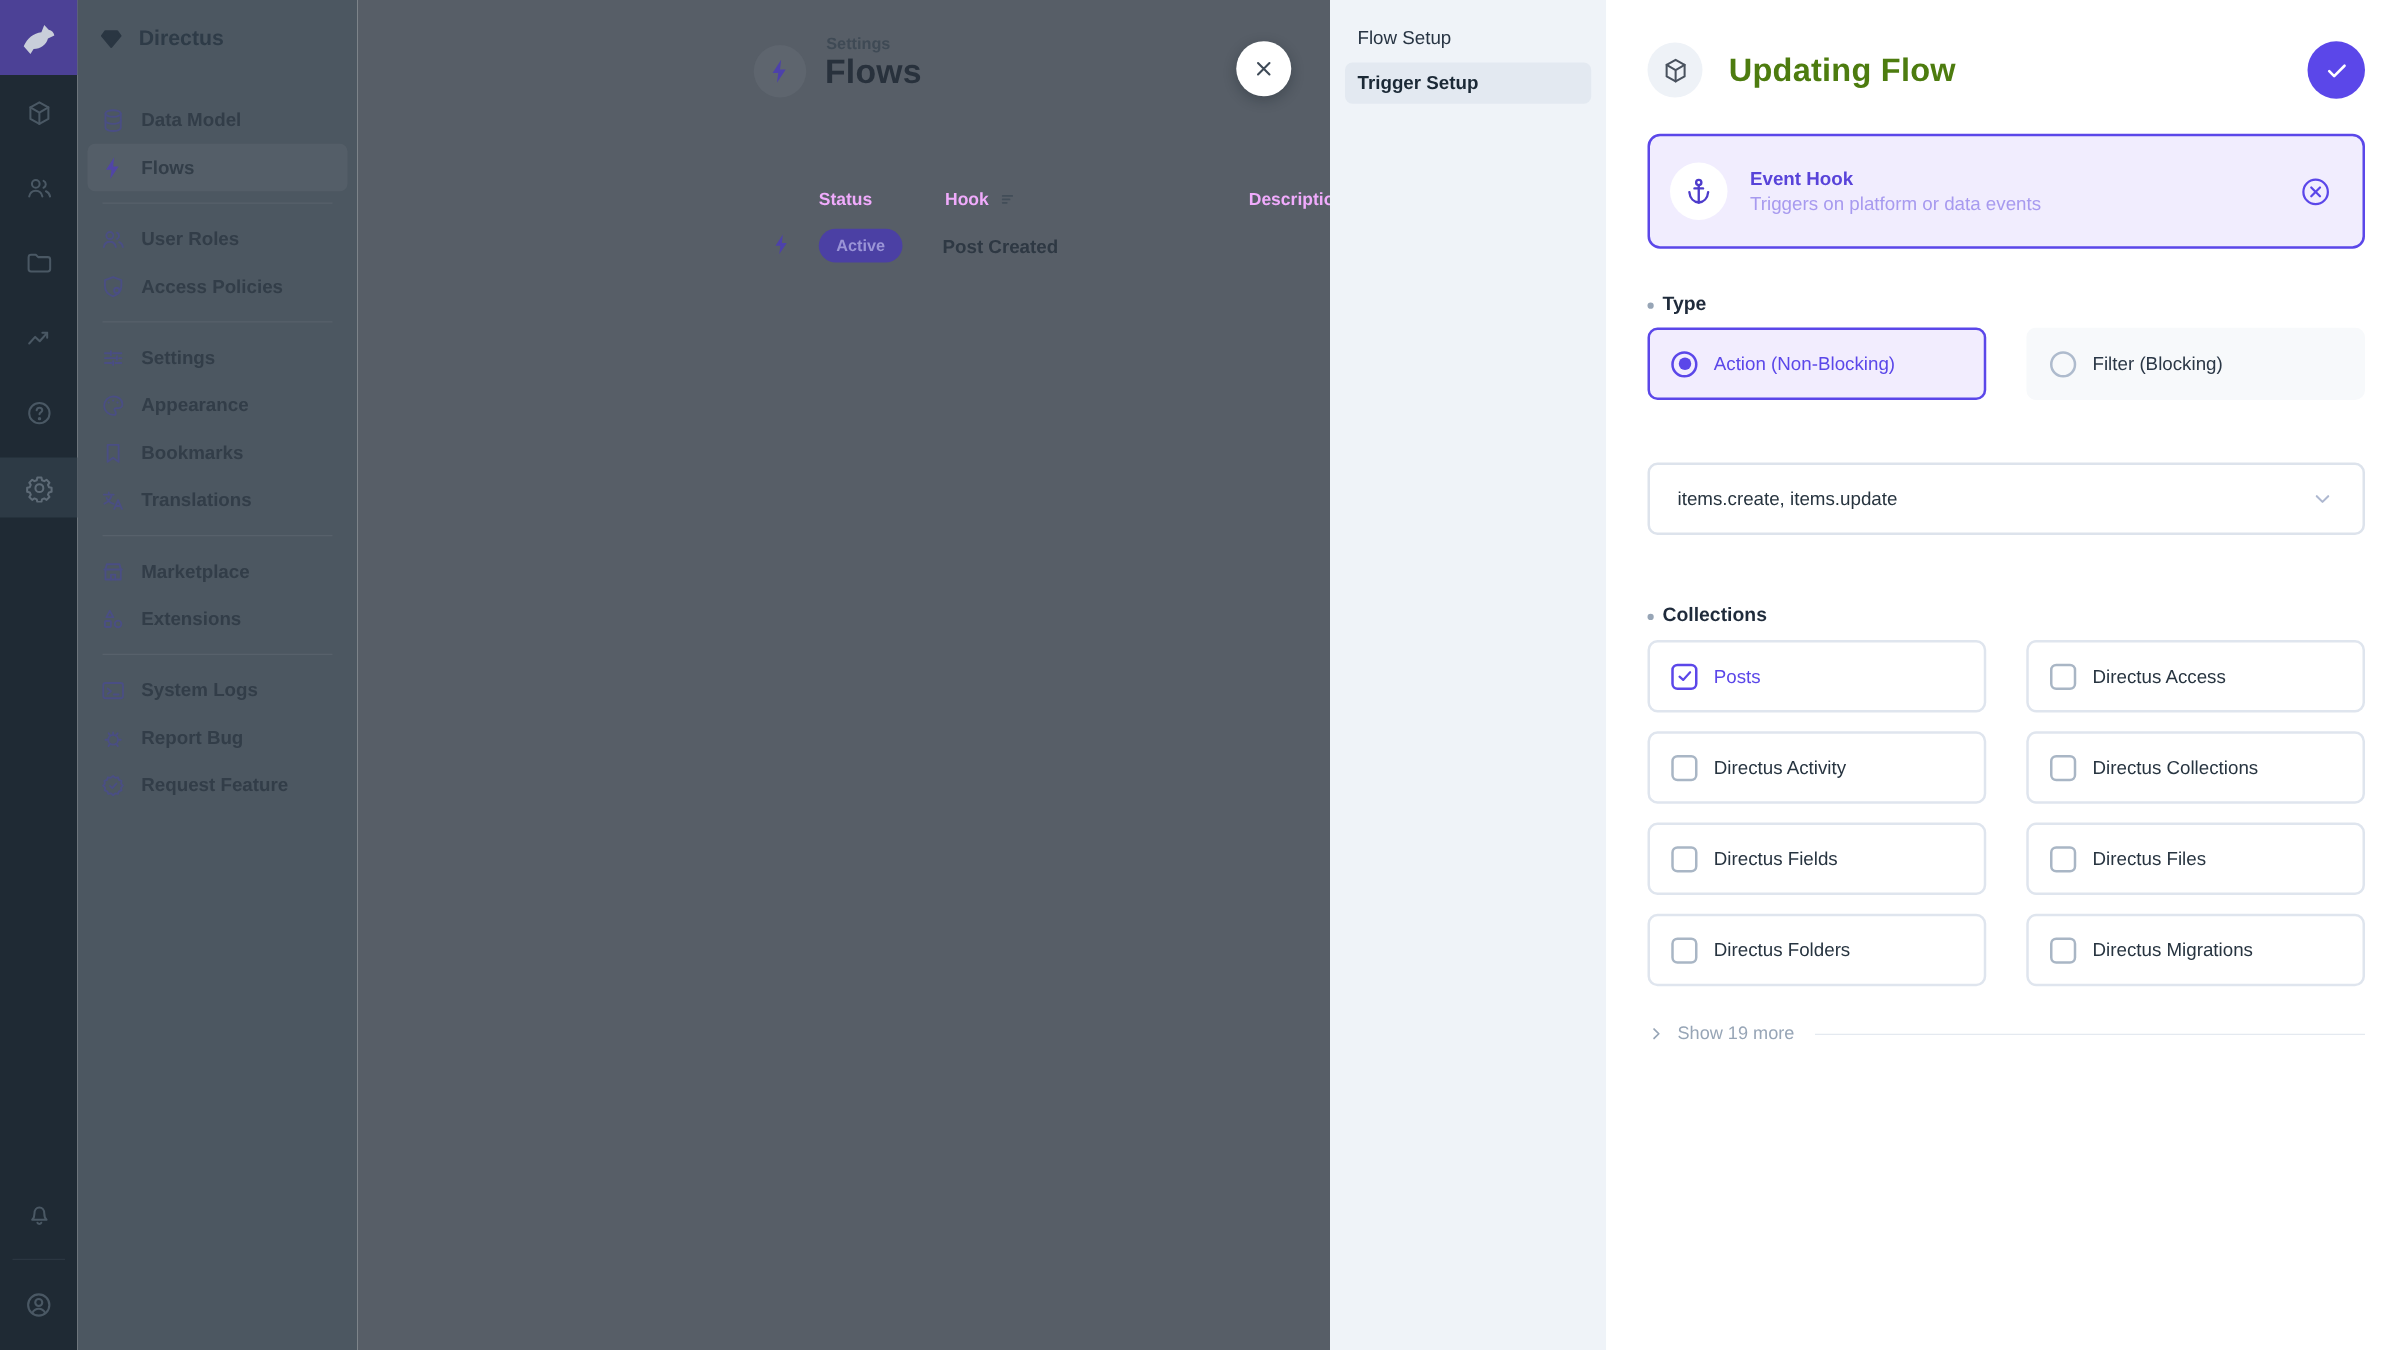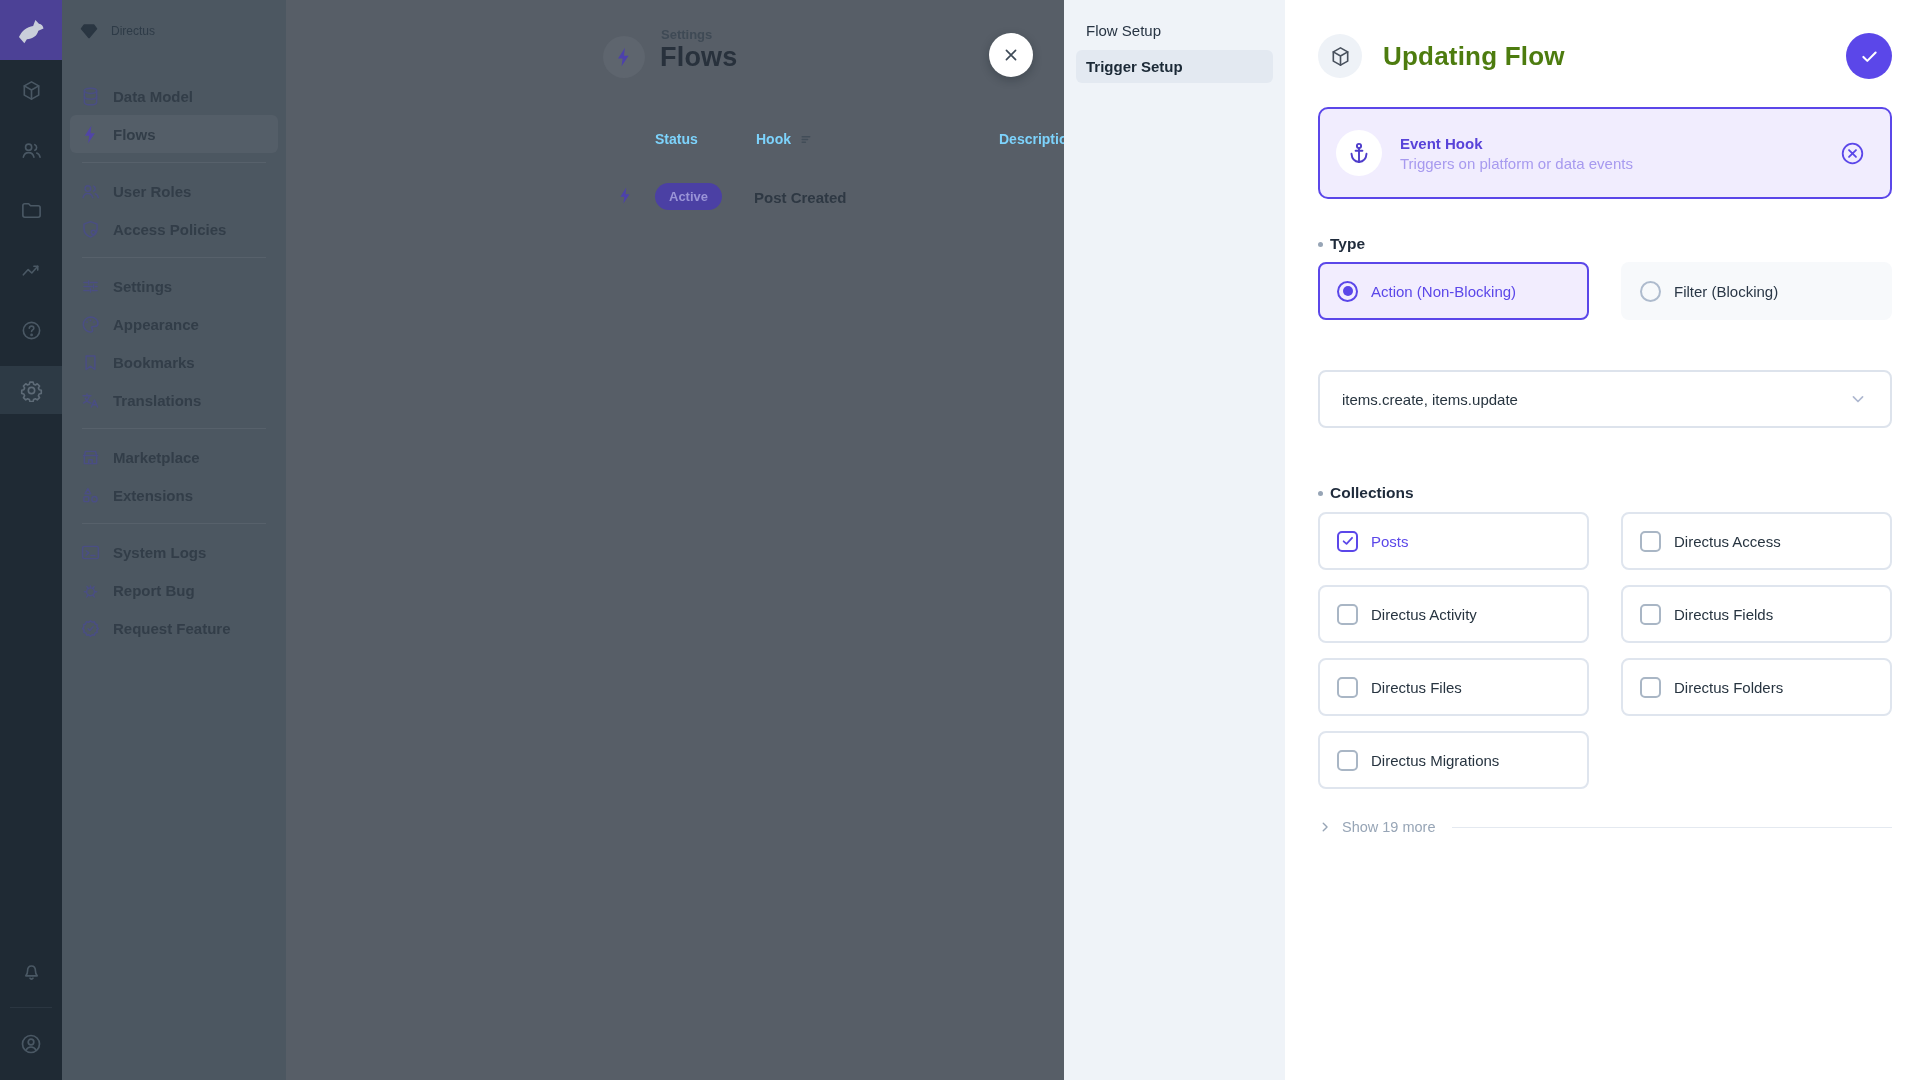--- a/index.html
+++ b/index.html
@@ -11,38 +11,38 @@
   
   .module-bar { position:absolute; left:0; top:0; width:62px; height:1080px; background:#1F2A34; }
   .logo-tile { width:62px; height:60px; background:#4C4196; display:flex; align-items:center; justify-content:center; color:#C9CEDA; }
   .mod-item { width:62px; height:60px; display:flex; align-items:center; justify-content:center; color:#4A5864; cursor:pointer; }
   .mod-item.active { background:#2D3A45; color:#5E6B77; height:48px; margin:6px 0; }
   .mod-bottom { position:absolute; bottom:6px; left:0; width:62px; }
   .mod-divider { height:1px; background:#2B3641; margin:6px 10px; }
 
   
   .project-nav { position:absolute; left:62px; top:0; width:224px; height:1080px; background:#4C5761; }
-  .project-header { height:62px; display:flex; align-items:center; gap:11px; padding:0 14px 0 16px; color:#2E3B47; font-size:12px; font-weight:400; }
+  .project-header { height:62px; display:flex; align-items:center; gap:11px; padding:0 14px 0 16px; color:#2E3B47; font-size:17px; font-weight:700; }
   .project-header .p-icn { color:#2A3642; }
   .nav-group { padding:5px 0; }
   .nav-divider { height:1px; background:#57616B; margin:4px 20px; }
   .nav-item { height:38px; margin:0 8px; padding:0 10px; border-radius:6px; display:flex; align-items:center; gap:12px;
               font-size:15px; font-weight:600; color:#323D48; cursor:pointer; }
   .nav-item .n-icn { color:#4A4E84; flex:none; }
   .nav-item.active { background:#545E68; }
   .nav-item.active .n-icn { color:#5145A6; }
   .nav-groups { padding-top:10px; }
 
   
   .content { position:absolute; left:286px; top:0; width:778px; height:1080px; background:#575E67; }
   .hdr-circle { position:absolute; left:317px; top:36px; width:42px; height:42px; border-radius:50%; background:#5E656E;
                 display:flex; align-items:center; justify-content:center; color:#4D41AB; }
   .breadcrumb { position:absolute; left:375px; top:27px; font-size:13px; font-weight:600; color:#3F4A55; }
   .page-title { position:absolute; left:374px; top:42px; font-size:27px; font-weight:700; color:#28313C; letter-spacing:.2px; }
-  .th { position:absolute; top:131px; font-size:14px; font-weight:600; color:#7dd3fc; }
+  .th { position:absolute; top:151px; font-size:14px; font-weight:600; color:#f0abfc; }
   .th-status { left:369px; } .th-name { left:470px; display:flex; align-items:center; gap:9px; } .th-desc { left:713px; }
   .sort-icn { color:#424D58; }
   .row-bolt { position:absolute; left:330px; top:186px; color:#4D41AB; }
   .status-pill { position:absolute; left:369px; top:183px; height:27px; padding:0 14px; border-radius:14px; background:#4B40A4;
                  color:#9A94D7; font-size:13px; font-weight:600; display:flex; align-items:center; cursor:pointer; }
   .row-name { position:absolute; left:468px; top:189px; font-size:15px; font-weight:600; color:#2E3843; cursor:pointer; }
 
   
   .close-btn { position:absolute; left:989px; top:33px; width:44px; height:44px; border-radius:50%; background:#FFFFFF;
                border:none; display:flex; align-items:center; justify-content:center; color:#3E4A57; cursor:pointer;
@@ -458,20 +458,24 @@
       <div class="check-card">
         <span class="checkbox"></span>
         <span class="cc-label">Directus Access</span>
       </div>
       <div class="check-card">
         <span class="checkbox"></span>
         <span class="cc-label">Directus Activity</span>
       </div>
       <div class="check-card">
         <span class="checkbox"></span>
+        <span class="cc-label">Directus Collections</span>
+      </div>
+      <div class="check-card">
+        <span class="checkbox"></span>
         <span class="cc-label">Directus Fields</span>
       </div>
       <div class="check-card">
         <span class="checkbox"></span>
         <span class="cc-label">Directus Files</span>
       </div>
       <div class="check-card">
         <span class="checkbox"></span>
         <span class="cc-label">Directus Folders</span>
       </div>

